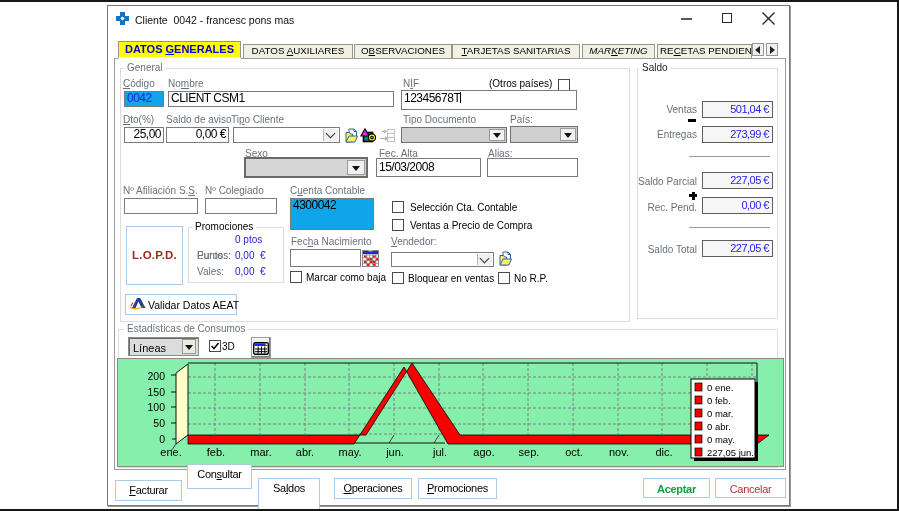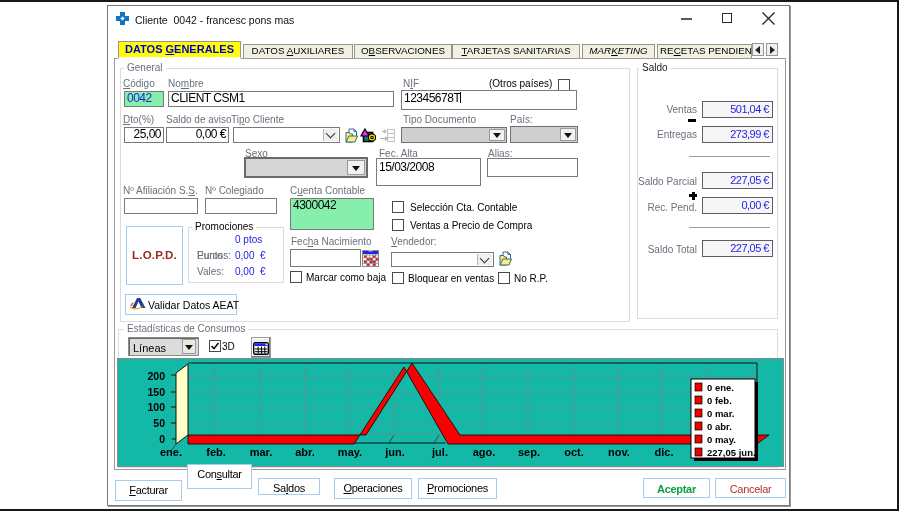--- a/index.html
+++ b/index.html
@@ -4,21 +4,21 @@
 <style>
 * { margin:0; padding:0; box-sizing:border-box; }
 html,body { width:899px; height:511px; background:#fff; overflow:hidden; }
 body { font-family:"Liberation Sans", sans-serif; }
 #page { position:relative; width:899px; height:511px; background:#fff; }
 .abs { position:absolute; }
 .lbl { position:absolute; font-size:10px; color:#68717c; white-space:nowrap; }
 .blk { color:#000; }
 .inp { position:absolute; background:#fff; border:1px solid #7a7a7a; font-size:12px; letter-spacing:-0.5px; color:#000;
   line-height:11px; padding:1px 2px; white-space:nowrap; overflow:hidden; }
-.gray { background:#86efac; }
+.gray { background:#0ea5e9; }
 .grp { position:absolute; border:1px solid #dcdcdc; }
 .grplbl { position:absolute; font-size:10px; background:#fff; padding:0 3px; white-space:nowrap; color:#68717c; }
 .cb { position:absolute; width:12px; height:12px; background:#fff; border:1px solid #4a4a4a; }
 .cblbl { position:absolute; font-size:10px; color:#000; white-space:nowrap; }
 .btn { position:absolute; background:#fff; border:1.5px solid #a8cbec; font-size:11px; letter-spacing:-0.3px; color:#000;
   text-align:center; white-space:nowrap; }
 .combo-gray { position:absolute; background:#cfcfcf; border:1px solid #707070; }
 .combo-white { position:absolute; background:#fff; border:1px solid #7a7a7a; }
 .dd-classic { position:absolute; right:1px; top:1px; bottom:1px; width:16px; background:#f1f1f1;
   border:1px solid #9a9a9a; }
@@ -121,21 +121,21 @@
     <path d="M2 2.5 h2 M4 1 L5.8 2.5 L4 4" stroke="#ababab" stroke-width="1.2" fill="none"></path>
     <path d="M0 9.5 h5.5 M5 7.8 L7 9.5 L5 11.2" stroke="#ababab" stroke-width="1.2" fill="none"></path>
   </svg>
 
   <div class="lbl" style="left:245px; top:148px;">Sexo</div>
   <div class="lbl" style="left:379px; top:148px;">Fec. Alta</div>
   <div class="lbl" style="left:488px; top:148px;">Alias:</div>
   <div class="combo-gray" style="left:244px; top:157px; width:124px; height:21px; border-width:2px; border-color:#6a6a6a; background:#d6d6d6;">
       <div class="dd-classic" style="width:18px;"></div>
     </div>
-  <div class="inp" style="left:376px; top:158px; width:105px; height:28px; line-height:15px;">15/03/2008</div>
+  <div class="inp" style="left:376px; top:158px; width:105px; height:19px; line-height:15px;">15/03/2008</div>
   <div class="inp" style="left:487px; top:158px; width:91px; height:19px;"></div>
 
   <div class="lbl" style="left:123px; top:185px;">Nº Afiliación S.<u>S</u>.</div>
   <div class="lbl" style="left:205px; top:185px;">Nº Cole<u>g</u>iado</div>
   <div class="lbl" style="left:290px; top:185px;">C<u>u</u>enta Contable</div>
   <div class="inp" style="left:124px; top:198px; width:74px; height:16px;"></div>
   <div class="inp" style="left:205px; top:198px; width:72px; height:16px;"></div>
   <div class="inp gray" style="left:290px; top:198px; width:84px; height:32px;">4300042</div>
   <div class="cb" style="left:392px; top:201px;"></div>
   <div class="cblbl" style="left:410px; top:202px;">Selección Cta. Contable</div>
@@ -230,21 +230,21 @@
   <div class="cblbl" style="left:222px; top:341px;">3D</div>
   <div class="abs" style="left:251px; top:337px; width:20px; height:21px; background:#efeee6; border:1px solid #9a9a9a; box-shadow:inset -1px -1px 0 #7a7a7a, inset 1px 1px 0 #ffffff;">
     <svg width="16" height="13" viewBox="0 0 16 13" style="position:absolute; left:1px; top:4px;">
       <rect x="0.7" y="0.7" width="14.6" height="11.6" rx="1.5" fill="#fff" stroke="#000" stroke-width="1.4"></rect>
       <rect x="1.4" y="1.4" width="13.2" height="2.6" fill="#2222ee"></rect>
       <rect x="12.5" y="1.6" width="2" height="1.6" fill="#eeee88"></rect>
       <path d="M2 7 h12 M2 9.7 h12 M5.2 4.5 v7 M8.5 4.5 v7 M11.8 4.5 v7" stroke="#000" stroke-width="1"></path>
     </svg>
   </div>
 
-  <div class="abs" style="left:117px; top:358px; width:667px; height:109px; border:1px solid #8a8a8a; background:#14b8a6;font-weight:bold;">
+  <div class="abs" style="left:117px; top:358px; width:667px; height:109px; border:1px solid #8a8a8a; background:#86efac;">
   <svg width="665" height="107" viewBox="0 0 665 107">
 
     <g stroke="#808080" stroke-width="1" stroke-dasharray="3,2" fill="none">
       <path d="M70 18 H639"></path>
           <path d="M70 34 H639"></path>
           <path d="M70 49 H639"></path>
           <path d="M70 65 H639"></path>
       <path d="M97 4 V75"></path>
           <path d="M142 4 V75"></path>
           <path d="M187 4 V75"></path>
@@ -323,19 +323,19 @@
       <rect x="577" y="76" width="7" height="8" fill="#ee0000" stroke="#000" stroke-width="0.7"></rect>
           <text x="589" y="84">0 may.</text>
       <rect x="577" y="89" width="7" height="8" fill="#ee0000" stroke="#000" stroke-width="0.7"></rect>
           <text x="589" y="97">227,05 jun.</text>
     </g>
   </svg>
   </div>
 
   <div class="btn" style="left:115px; top:480px; width:67px; height:21px; line-height:18px;"><u>F</u>acturar</div>
   <div class="btn" style="left:187px; top:464px; width:65px; height:25px; line-height:18px;">Con<u>s</u>ultar</div>
-  <div class="btn" style="left:258px; top:478px; width:62px; height:17px; line-height:18px;">Sa<u>l</u>dos</div>
+  <div class="btn" style="left:258px; top:478px; width:62px; height:32px; line-height:18px;">Sa<u>l</u>dos</div>
   <div class="btn" style="left:334px; top:478px; width:78px; height:21px; line-height:18px;"><u>O</u>peraciones</div>
   <div class="btn" style="left:418px; top:478px; width:79px; height:21px; line-height:18px;"><u>P</u>romociones</div>
   <div class="btn" style="left:643px; top:478px; width:67px; height:20px; line-height:20px; font-weight:bold; color:#0aa03e;">Aceptar</div>
   <div class="btn" style="left:715px; top:478px; width:71px; height:20px; line-height:20px; color:#b23535;">Cancelar</div>
 
 </div>
 
 </body></html>

